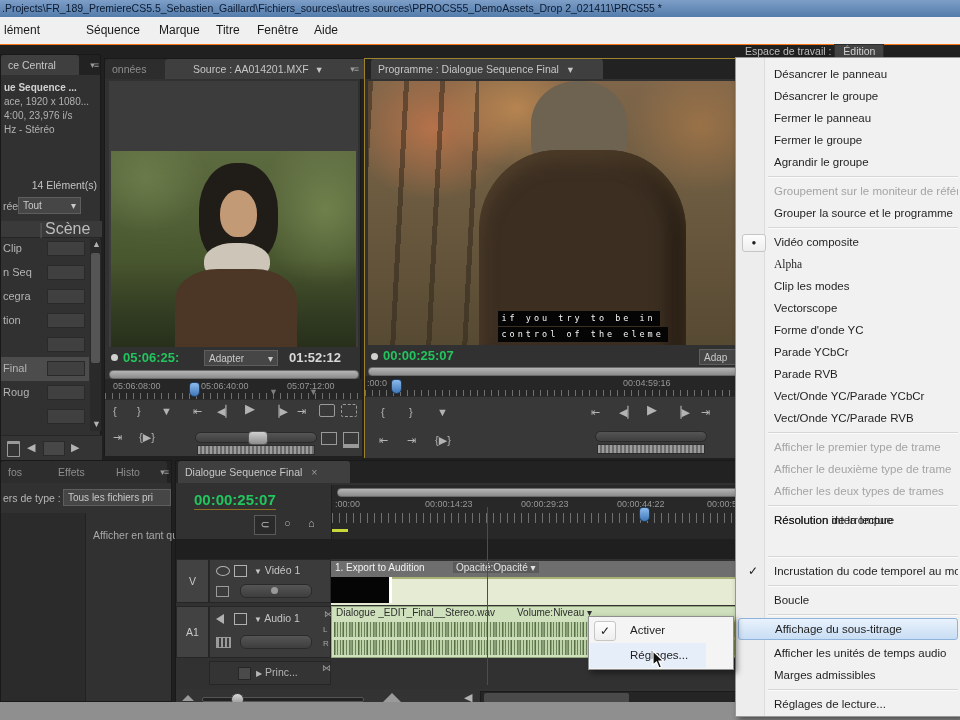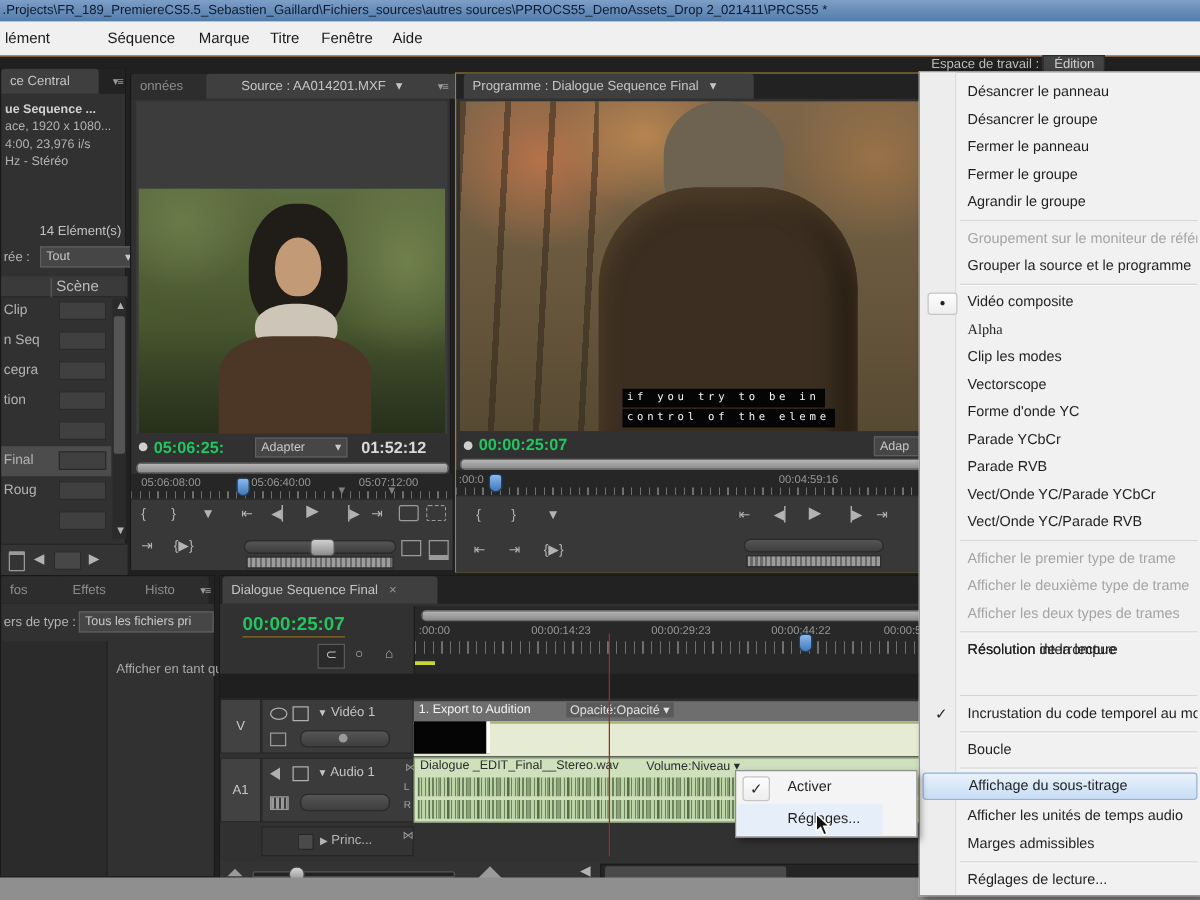--- a/index.html
+++ b/index.html
@@ -87,27 +87,27 @@
     <div class="tabstrip" style="left:0;top:0;width:100%;height:20px;">
       <div class="tab" style="left:0;width:64px;">ce Central</div>
       <div class="pmenu" style="right:2px;top:5px;">▾≡</div>
     </div>
     <div class="abs gtxt nw" style="left:3px;top:27px;color:#d2d2d2;font-weight:bold;">ue Sequence ...</div>
     <div class="abs gtxt nw" style="left:3px;top:41px;">ace, 1920 x 1080...</div>
     <div class="abs gtxt nw" style="left:3px;top:55px;">4:00, 23,976 i/s</div>
     <div class="abs gtxt nw" style="left:3px;top:69px;">Hz - Stéréo</div>
     <div class="abs nw" style="left:0;top:124px;width:96px;text-align:right;font-size:10.5px;color:#c3c3c3;">14 Elément(s)</div>
     <div class="abs nw" style="left:2px;top:145px;font-size:10.5px;color:#b5b5b5;">rée :</div>
-    <div class="abs drop" style="left:31px;top:142px;width:78px;height:17px;">
+    <div class="abs drop" style="left:17px;top:142px;width:63px;height:17px;">
       <span>Tout</span>
       <span>▾</span>
     </div>
     <div class="abs" style="left:0;top:166px;width:101px;height:16px;background:#3a3a3a;border-bottom:1px solid #262626;">
       <span class="abs" style="left:38px;color:#555;">|</span>
-      <span class="abs nw" style="left:44px;font-size:12px;color:#bcbcbc;line-height:16px;">Scène</span>
+      <span class="abs nw" style="left:44px;font-size:16px;color:#bcbcbc;line-height:16px;">Scène</span>
     </div>
 
     <div class="abs" style="left:0;top:184px;width:88px;height:192px;">
       <div class="abs tic nw" style="left:2px;top:2px;">Clip</div>
       <div class="abs" style="left:46px;top:2px;width:36px;height:13px;background:#404040;border:1px solid #2a2a2a;"></div>
       <div class="abs tic nw" style="left:2px;top:26px;">n Seq</div>
       <div class="abs" style="left:46px;top:26px;width:36px;height:13px;background:#404040;border:1px solid #2a2a2a;"></div>
       <div class="abs tic nw" style="left:2px;top:50px;">cegra</div>
       <div class="abs" style="left:46px;top:50px;width:36px;height:13px;background:#404040;border:1px solid #2a2a2a;"></div>
       <div class="abs tic nw" style="left:2px;top:74px;">tion</div>

